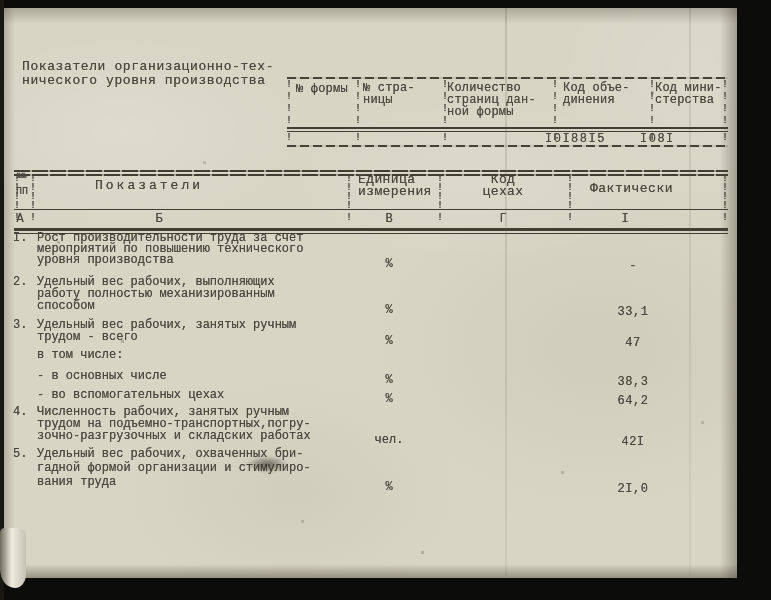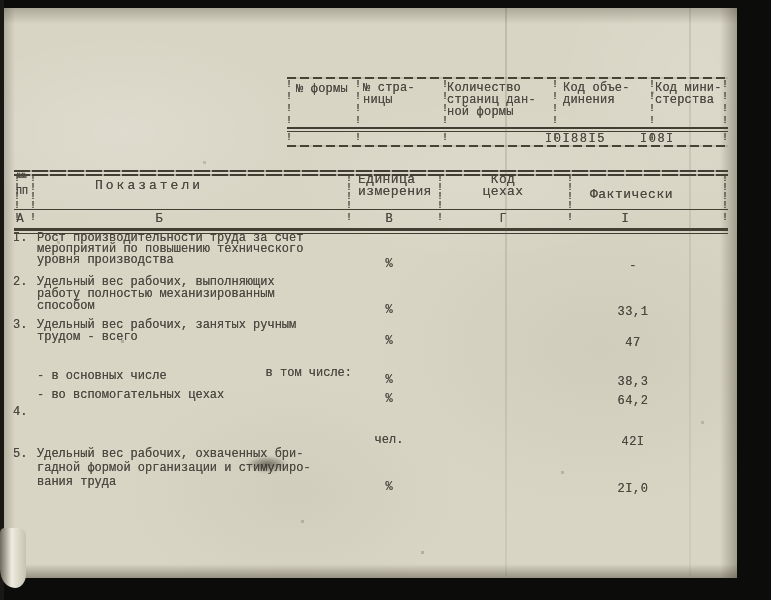--- a/index.html
+++ b/index.html
@@ -86,20 +86,22 @@
   .bunit{position:absolute;left:347px;bottom:-4px;width:84px;text-align:center;line-height:12px;}
   .bval{position:absolute;left:566px;bottom:-6px;width:134px;text-align:center;line-height:12px;letter-spacing:.5px;}
   .num,.btxt,.bunit,.bval{color:#4b4840;text-shadow:0 0 .6px rgba(75,72,64,.8);}
 </style>
 </head>
 <body>
 
 <div class="scene">
   <div class="paper"></div>
 
+  <div class="t title">Показатели организационно-тех-
+нического уровня производства</div>
 
   <div class="hl dash" style="left:287px;top:77px;width:441px;"></div>
   <div class="hl solid" style="left:287px;top:127px;width:441px;height:2px;"></div>
   <div class="hl solid" style="left:287px;top:131px;width:441px;height:1.2px;"></div>
   <div class="hl dash" style="left:287px;top:145px;width:441px;"></div>
 
   <div class="vsep sv" style="left:286px;top:79px;">!
 !
 !
 !</div>
@@ -180,21 +182,21 @@
   <div class="vsep lv" style="left:567px;top:212px;">!</div>
   <div class="vsep lv" style="left:722px;top:212px;">!</div>
 
   <div class="t" style="left:17px;top:172px;font-size:8px;line-height:8px;text-shadow:0 0 1px rgba(75,72,64,.9),.5px 0 0 rgba(75,72,64,.7);">№№</div>
   <div class="t" style="left:16px;top:187px;font-size:10px;line-height:10px;">ПП</div>
   <div class="t mh" style="left:95px;top:180px;letter-spacing:3px;">Показатели</div>
   <div class="t mh" style="left:358px;top:174px;letter-spacing:.4px;">Единица
 измерения</div>
   <div class="t mh" style="left:438px;top:174px;width:130px;text-align:center;letter-spacing:.4px;">Код
 цехах</div>
-  <div class="t mh" style="left:590px;top:183px;letter-spacing:.5px;margin-top:6px;">Фактически</div>
+  <div class="t mh" style="left:590px;top:183px;letter-spacing:.5px;">Фактически</div>
 
   <div class="t letter" style="left:10px;top:213px;width:20px;">А</div>
   <div class="t letter" style="left:153px;top:213px;width:12px;">Б</div>
   <div class="t letter" style="left:347px;top:213px;width:84px;">В</div>
   <div class="t letter" style="left:438px;top:213px;width:130px;">Г</div>
   <div class="t letter" style="left:560px;top:213px;width:130px;">I</div>
 
   <div class="brow" style="top:233px;height:33px;line-height:11px;">
     <span class="num">I.</span>
     <span class="btxt">Рост производительности труда за счет
@@ -211,40 +213,43 @@
     <span class="bunit">%</span>
     <span class="bval">33,1</span>
   </div>
   <div class="brow" style="top:319px;height:24px;">
     <span class="num">3.</span>
     <span class="btxt">Удельный вес рабочих, занятых ручным
 трудом - всего</span>
     <span class="bunit">%</span>
     <span class="bval">47</span>
   </div>
-  <div class="brow" style="top:367px;height:12px;text-align:right;">
+  <div class="brow" style="top:349px;height:12px;">
     <span class="num"></span>
     <span class="btxt">в том числе:</span>
     <span class="bunit"></span>
     <span class="bval"></span>
   </div>
   <div class="brow" style="top:370px;height:12px;">
     <span class="num"></span>
     <span class="btxt">- в основных числе</span>
     <span class="bunit">%</span>
     <span class="bval">38,3</span>
   </div>
   <div class="brow" style="top:389px;height:12px;">
     <span class="num"></span>
     <span class="btxt">- во вспомогательных цехах</span>
     <span class="bunit">%</span>
     <span class="bval">64,2</span>
   </div>
   <div class="brow" style="top:406px;height:36px;">
     <span class="num">4.</span>
+    <span class="btxt">Численность рабочих, занятых ручным
+трудом на подъемно-транспортных,погру-
+зочно-разгрузочных и складских работах</span>
     <span class="bunit">чел.</span>
     <span class="bval">42I</span>
   </div>
   <div class="brow" style="top:447px;height:42px;line-height:14px;">
     <span class="num">5.</span>
     <span class="btxt">Удельный вес рабочих, охваченных бри-
 гадной формой организации и стимулиро-
 вания труда</span>
     <span class="bunit">%</span>
     <span class="bval">2I,0</span>

